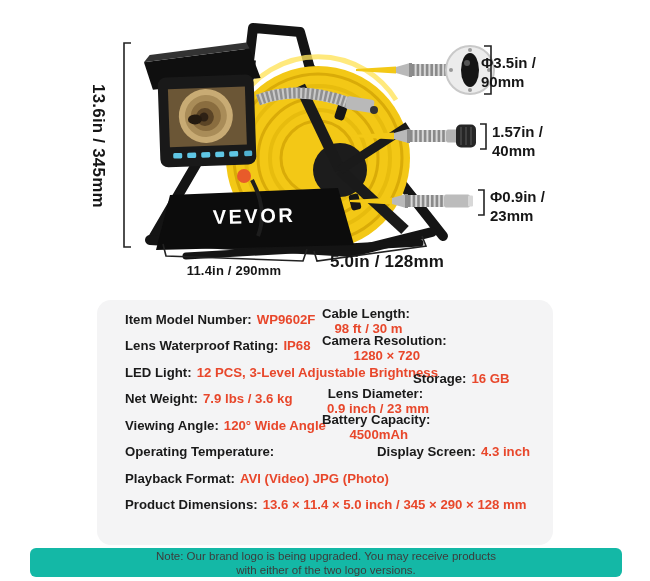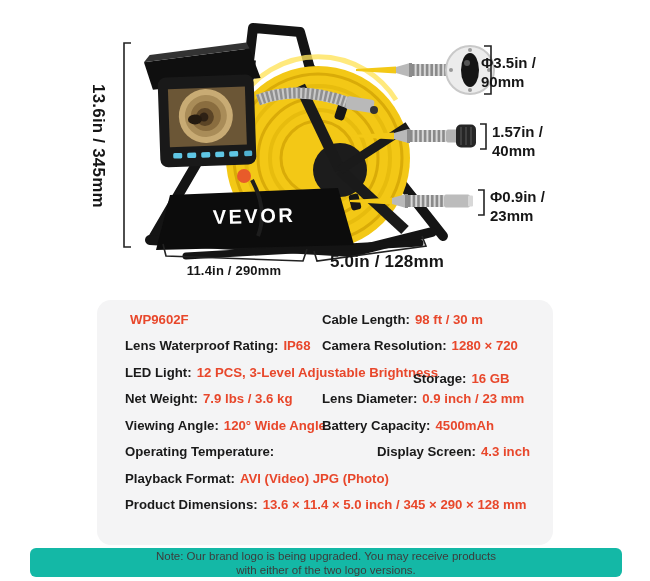--- a/index.html
+++ b/index.html
@@ -25,21 +25,21 @@
                  color:#fff; font-weight:700; font-size:20px; letter-spacing:2.5px; transform:rotate(-1.5deg); }
 
   
   #spec-panel { position:absolute; left:97px; top:300px; width:456px; height:245px;
                 background:#F4F4F5; border-radius:14px; padding-top:6px; }
   .spec-row { position:relative; height:26.5px; display:flex; align-items:center; padding-left:28px;
               font-size:13.2px; white-space:nowrap; }
   .spec-label { color:#1a1a1a; font-weight:600; }
   .spec-value { color:#E8472B; font-weight:700; margin-left:5px; }
   .right-cell { position:absolute; top:0; height:26.5px; display:flex; align-items:center; }
-  .rc-std     { left:225px; }
+  .rc-std     { left:225px;flex-direction:column; }
   .rc-storage { left:316px;align-items:flex-end; }
   .rc-display { left:280px;align-items:center; }
 
   
   #note-band { position:absolute; left:30px; top:548px; width:592px; height:29px;
                background:#14b8a6; border-radius:6px; text-align:center;
                font-size:11.5px; line-height:14px; color:#3c3c3c; padding-top:1px; }
 </style>
 </head>
 <body>
@@ -173,20 +173,21 @@
     <div id="probe-label-2" class="probe-label">
       <div>Φ0.9in /</div>
       <div>23mm</div>
     </div>
 
     <div id="device-logo">VEVOR</div>
   </div>
 
   <div id="spec-panel">
     <div class="spec-row">
+      <span class="spec-label">Item Model Number:</span>
       <span class="spec-value">WP9602F</span>
       <span class="right-cell rc-std">
         <span class="spec-label">Cable Length:</span>
         <span class="spec-value">98 ft / 30 m</span>
       </span>
     </div>
     <div class="spec-row">
       <span class="spec-label">Lens Waterproof Rating:</span>
       <span class="spec-value">IP68</span>
       <span class="right-cell rc-std">

